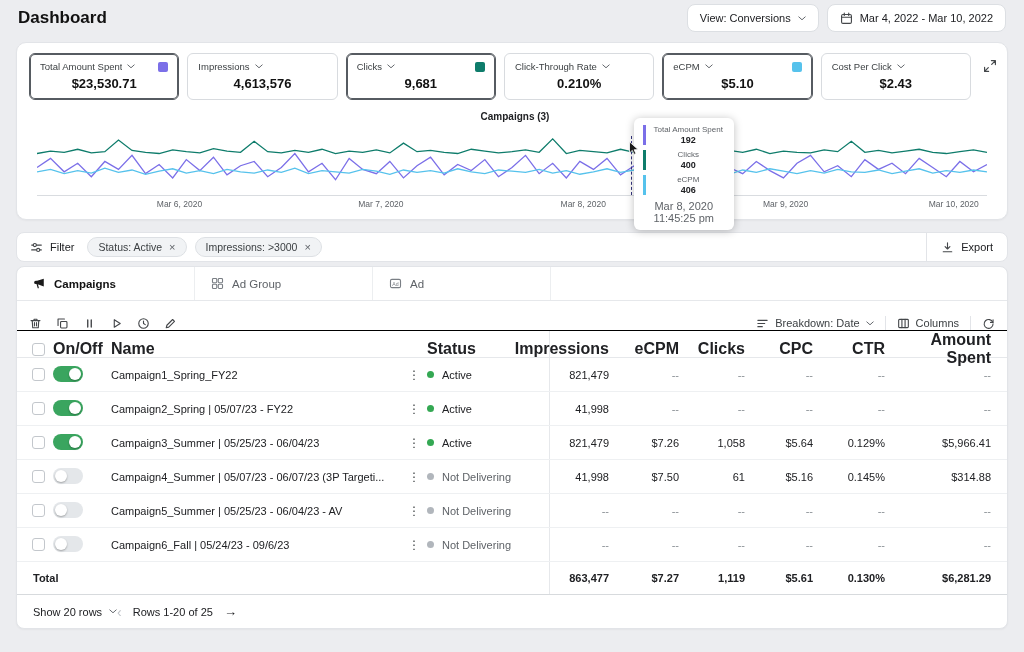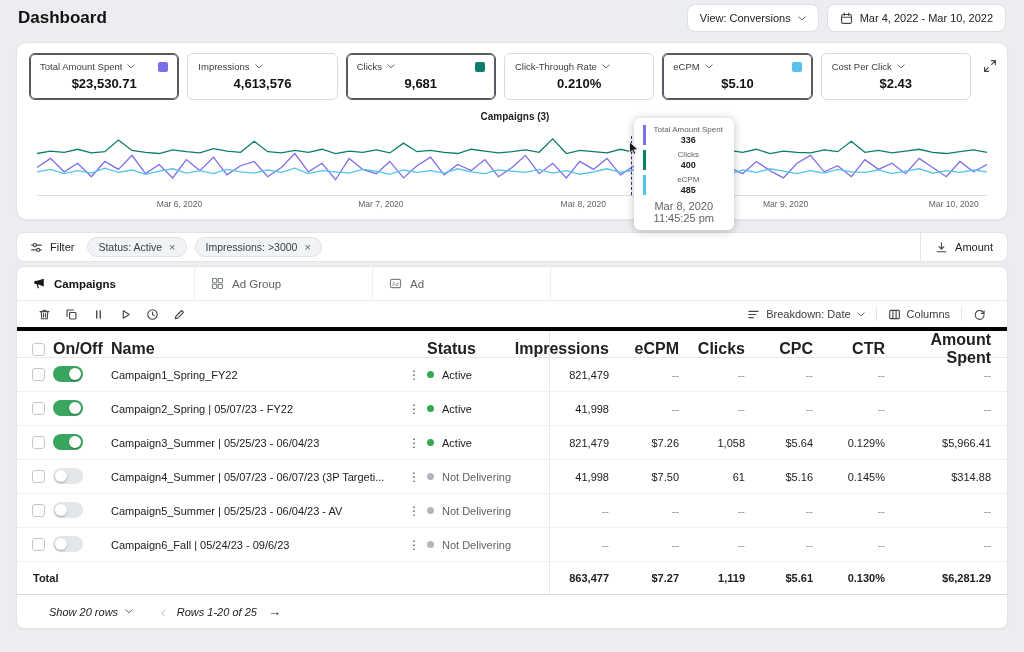--- a/index.html
+++ b/index.html
@@ -53,21 +53,21 @@
   .tabs { display:flex; align-items:stretch; height:34px; border-bottom:1px solid #e6e8eb; }
   .tabs-list { display:flex; align-items:stretch;text-align:right; }
   .tab { display:flex; align-items:center; gap:8px; width:178px; padding:0 16px; border-right:1px solid #eceef0; font-size:11.5px; color:#5f6368; cursor:pointer; }
   .tab .icon { color:#7a7f85; }
   .tab.active { color:#111; font-weight:bold; }
   .tab.active .icon { color:#1a1a1a; }
   .tabs-spacer { flex:1; }
   .create-btn { align-self:center; margin-right:12px; background:#0c0d0e; color:#fff; border:none; border-radius:14px; height:25px; display:flex; align-items:center; gap:7px; padding:0 14px; font-size:11px; font-family:inherit; cursor:pointer; white-space:nowrap; }
   .create-btn .icon { color:#fff; }
 
-  .toolbar { display:flex; align-items:center; height:30px; border-bottom:4px solid #000000; padding:0 21px; }
+  .toolbar { display:flex; align-items:flex-end; height:30px; border-bottom:1px solid #000000; padding:0 12px; }
   .tool-icons { display:flex; gap:14px; align-items:center; }
   .tool-icons .icon { cursor:pointer; }
   .toolbar-right { margin-left:auto; display:flex; align-items:center; gap:11px; font-size:11px; color:#3c4043; }
   .tb-item { display:flex; align-items:center; gap:6px; cursor:pointer; }
   .v-div { width:1px; height:14px; background:#e2e4e8; }
 
   
   .thead, .trow, .trow-total { display:grid; grid-template-columns:36px 58px 1fr 26px 122px 76px 70px 66px 68px 72px 106px; align-items:center; }
   .thead { height:27px; border-bottom:1px solid #e6e8eb; font-size:16px; font-weight:bold; color:#202124; }
   .trow { height:34px; border-bottom:1px solid #eef0f2; font-size:11px; }
@@ -84,21 +84,21 @@
   .dot { width:7px; height:7px; border-radius:50%; flex:none; }
   .dot.active { background:#34a853; }
   .dot.inactive { background:#b1b6bc; }
   .st-inactive { color:#5f6368; }
   .c-num { text-align:right; padding-right:16px; }
   .col-sep { height:100%; display:flex; align-items:center; justify-content:flex-end; border-left:1px solid #e6e8eb; }
   .muted { color:#8a9095; }
   .total-label { grid-column:1/6; padding-left:16px; }
 
   
-  .table-footer { display:flex; align-items:center; height:33px; padding:0 32px; gap:28px; font-size:11px;font-style:italic; }
+  .table-footer { display:flex; align-items:center; height:33px; padding:0 16px; font-size:11px; }
   .rows-select { display:flex; align-items:center; gap:7px; cursor:pointer; }
   .pagination { display:flex; align-items:center; gap:11px; }
   .pg-prev { color:#c0c4c9; font-size:14px; cursor:pointer; }
   .pg-next { color:#202124; font-size:13px; cursor:pointer; }
 </style>
 </head>
 <body>
 
 <div class="page">
 
@@ -215,29 +215,29 @@
       <div class="cursor-line" id="cursor-line" style="left: 62.5%;"></div>
       <span class="cursor-icon" id="cursor-icon" style="left: calc(62.5% - 3px);">
         <svg width="12" height="14" viewBox="0 0 11 14">
             <path d="M1 0.8L1 12L3.8 9.4L5.6 13.4L7.4 12.6L5.6 8.8L9.6 8.6Z" fill="#1a1a1a" stroke="#fff" stroke-width="0.8"></path>
           </svg>
       </span>
       <div class="chart-tooltip" id="chart-tooltip" style="left: calc(62.5% + 3px);">
         <div id="tt-entries">
             <div class="tt-entry" style="border-color: rgb(123, 111, 232);">
               <div class="tt-label">Total Amount Spent</div>
-              <div class="tt-value">336</div>
+              <div class="tt-value">192</div>
             </div>
             <div class="tt-entry" style="border-color: rgb(14, 124, 107);">
               <div class="tt-label">Clicks</div>
               <div class="tt-value">400</div>
             </div>
             <div class="tt-entry" style="border-color: rgb(86, 194, 236);">
               <div class="tt-label">eCPM</div>
-              <div class="tt-value">485</div>
+              <div class="tt-value">406</div>
             </div>
           </div>
         <div class="tt-time">Mar 8, 2020 11:45:25 pm</div>
       </div>
     </div>
     <div class="x-labels" id="x-labels">
         <span class="x-label" style="left: 15%;">Mar 6, 2020</span>
         <span class="x-label" style="left: 36.2%;">Mar 7, 2020</span>
         <span class="x-label" style="left: 57.5%;">Mar 8, 2020</span>
         <span class="x-label" style="left: 78.8%;">Mar 9, 2020</span>
@@ -265,21 +265,21 @@
           <span>Impressions: &gt;3000</span>
           <span class="chip-x">×</span>
         </span>
       </div>
     <div class="export-btn">
       <span class="icon">
           <svg width="13" height="13" viewBox="0 0 14 14" fill="none" stroke="currentColor" stroke-width="1.2" stroke-linecap="round" stroke-linejoin="round">
             <path d="M7 2v6.4M4.4 6l2.6 2.6L9.6 6M2.4 11.6h9.2"></path>
           </svg>
         </span>
-      <span>Amount</span>
+      <span>Export</span>
     </div>
   </div>
 
   <div class="panel-main">
 
     <div class="tabs">
       <div class="tabs-list" id="tabs-list">
           <div class="tab active">
             <span class="icon">
               <svg width="13" height="13" viewBox="0 0 14 14" fill="none" stroke="currentColor" stroke-width="1.2" stroke-linecap="round" stroke-linejoin="round">

